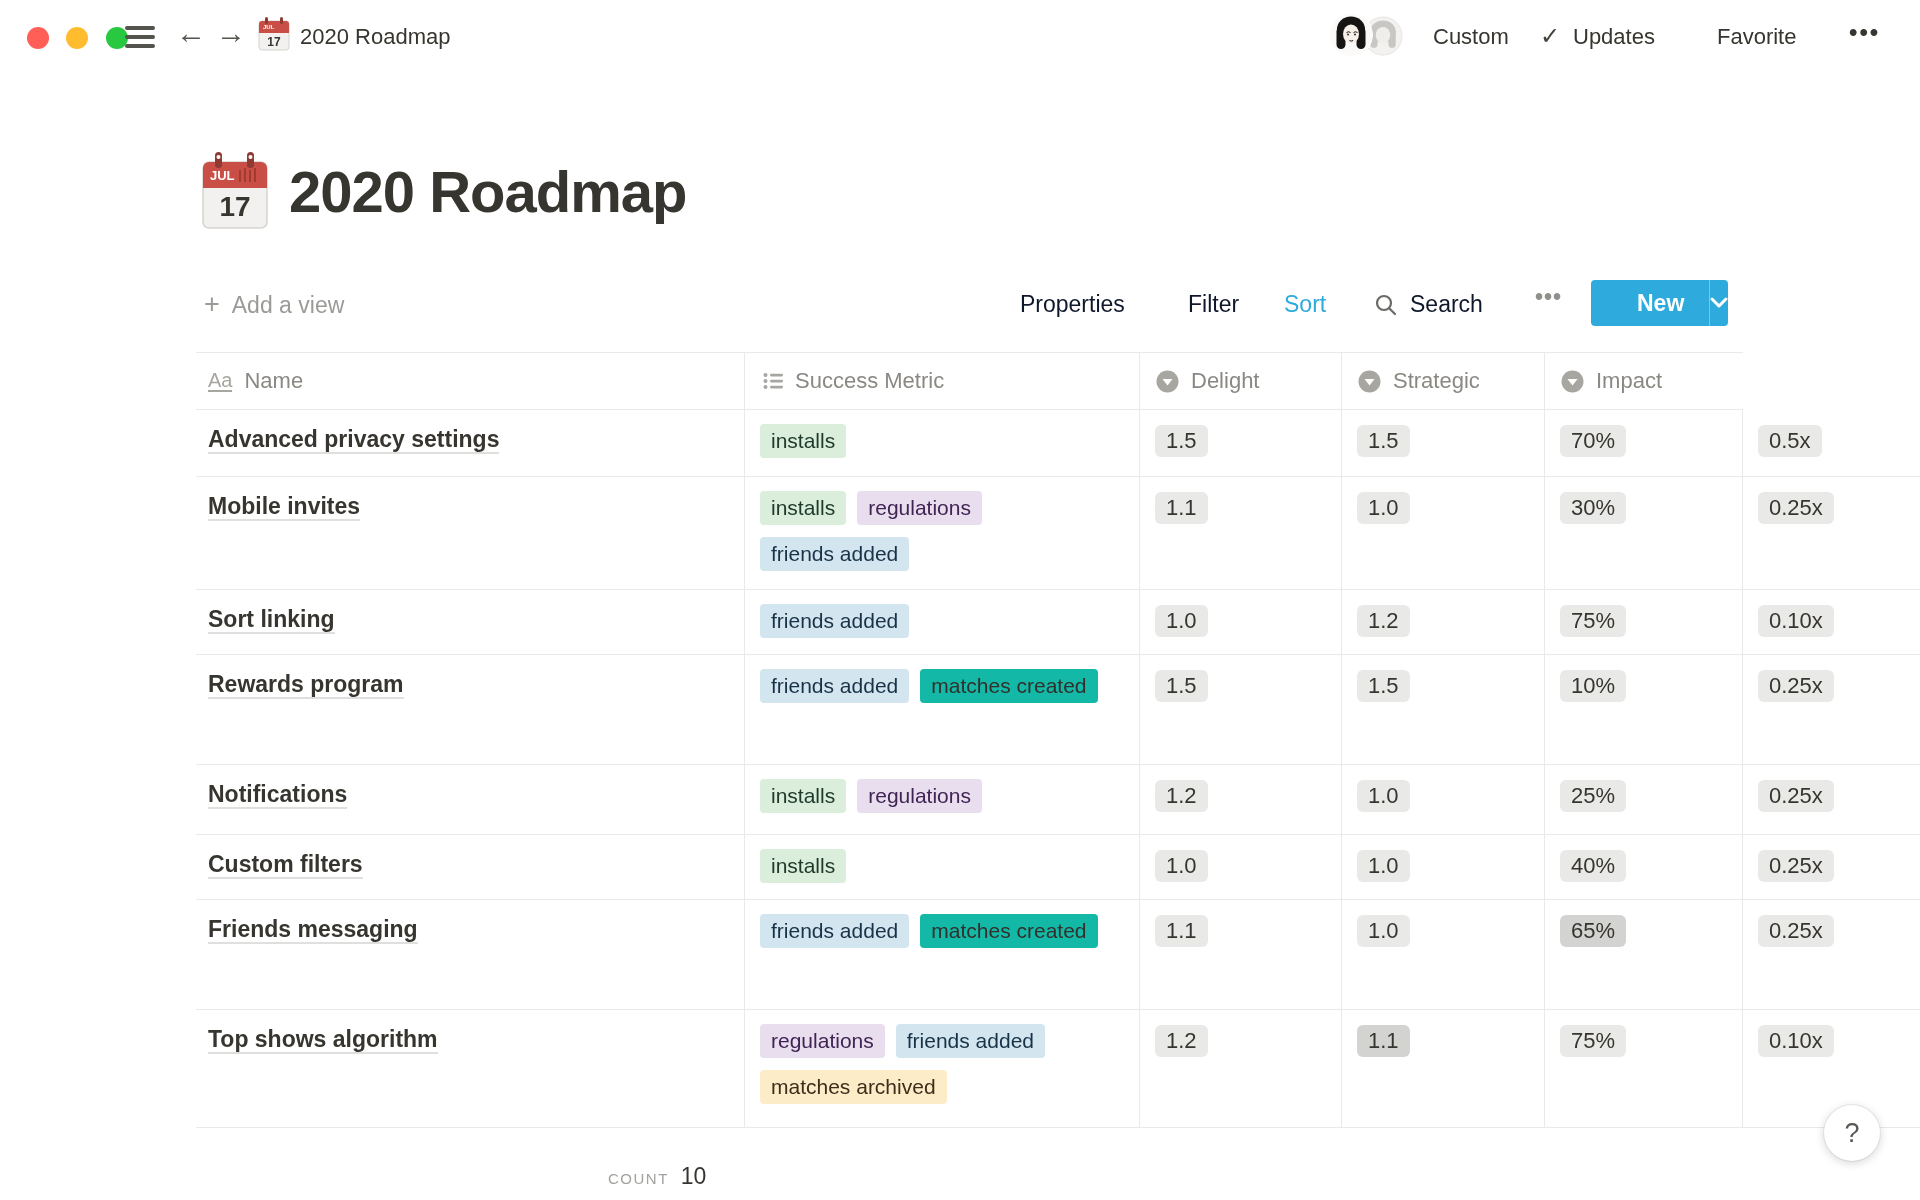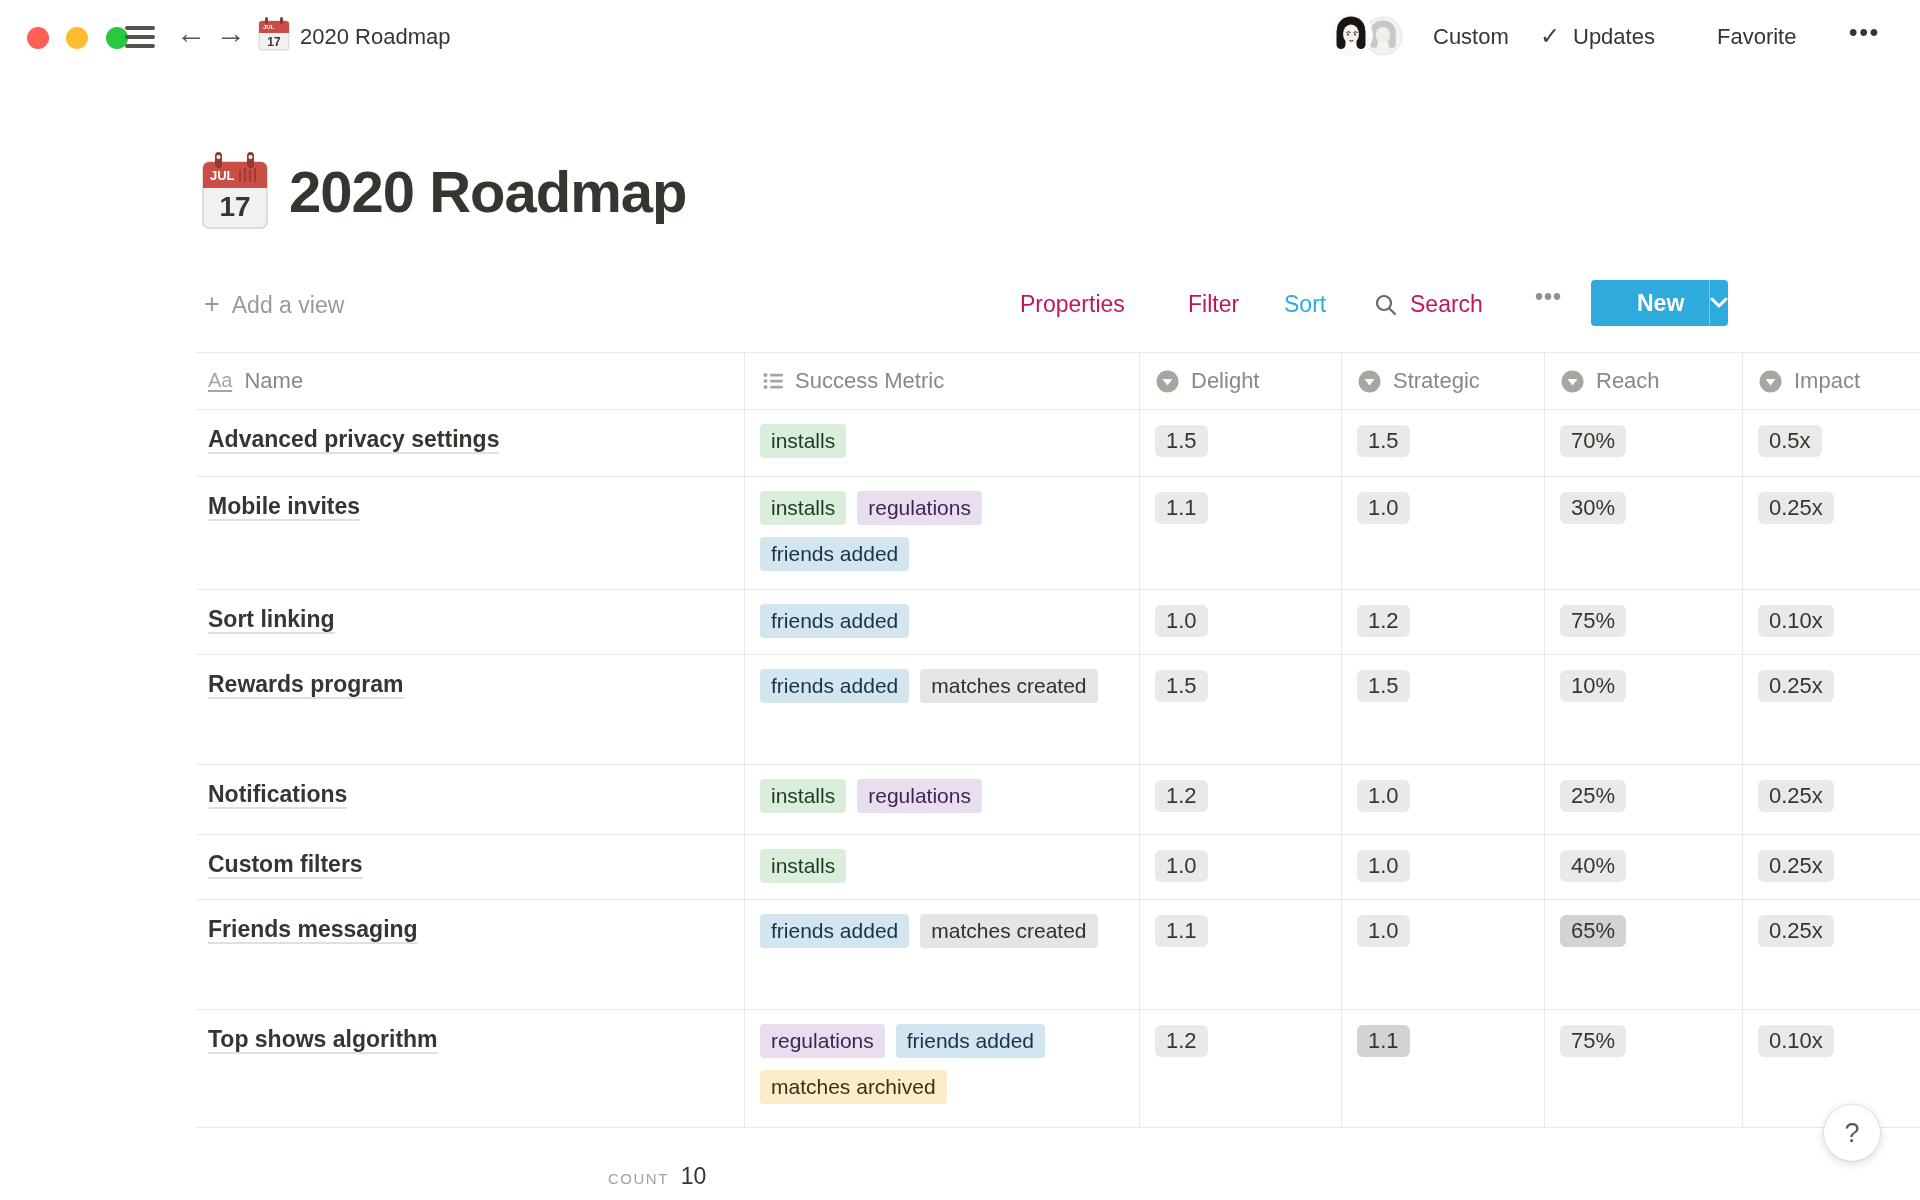--- a/index.html
+++ b/index.html
@@ -29,21 +29,21 @@
   .i-check{left:1540px;top:22px;color:#44423D;font-size:24px;}
   .i-updates{left:1573px;}
   .i-favorite{left:1717px;}
   .i-more{left:1849px;top:18px;letter-spacing:2px;font-size:24px;font-weight:bold;color:#37352F;}
   
   .page-icon{position:absolute;left:201px;top:152px;}
   .page-title{position:absolute;left:289px;top:158px;font-size:58px;font-weight:700;letter-spacing:-1px;color:#37352F;}
   
   .addview{position:absolute;left:204px;top:289px;font-size:23px;color:#9B9A97;cursor:pointer;}
   .addview .plus{font-size:27px;margin-right:12px;color:#9B9A97;}
-  .tb{position:absolute;top:291px;font-size:23px;color:#be185d;cursor:pointer;}
+  .tb{position:absolute;top:291px;font-size:23px;color:#0f172a;cursor:pointer;}
   .tb-properties{left:1020px;}
   .tb-filter{left:1188px;}
   .tb-sort{left:1284px;color:#2EAADC;}
   .tb-searchicon{left:1374px;top:293px;}
   .tb-search{left:1410px;}
   .tb-more{left:1535px;top:284px;letter-spacing:1px;color:#908F8B;font-weight:bold;}
   .new-btn{position:absolute;left:1591px;top:280px;width:137px;height:46px;background:#2EAADC;border-radius:4px;cursor:pointer;display:flex;align-items:center;}
   .new-btn .lbl{color:#fff;font-size:23px;font-weight:700;padding-left:22px;width:86px;margin-left:24px;}
   .new-btn .sep{width:1px;height:46px;background:rgba(255,255,255,0.35);}
   .new-btn .chev{flex:1;display:flex;align-items:center;justify-content:center;}
@@ -56,21 +56,21 @@
   .thead .hicon{margin-right:12px;display:flex;align-items:center;}
   .c-name{padding-left:12px;}
   .c-num{padding-left:16px;}
   .row-name{padding:16px 16px 0 12px;font-size:23px;font-weight:600;color:#37352F;}
   .row-name span{border-bottom:2px solid rgba(55,53,47,0.16);cursor:pointer;}
   .c-tags{padding:14px 18px 0 15px;display:flex;flex-wrap:wrap;gap:12px 11px;align-content:flex-start;}
   .tag{font-size:21px;line-height:28px;padding:3px 11px;border-radius:4px;white-space:nowrap;color:#32302C;background:#E3E2E0;}
   .tag[data-color="green"]{background:#DBEDDB;color:#1F3829;}
   .tag[data-color="purple"]{background:#E8DEEE;color:#412454;}
   .tag[data-color="blue"]{background:#D3E5EF;color:#183347;}
-  .tag[data-color="gray"]{background:#e5e5e5;color:#32302C;}
+  .tag[data-color="gray"]{background:#14b8a6;color:#32302C;}
   .tag[data-color="yellow"]{background:#FDECC8;color:#402C1B;}
   .c-val{padding:15px 8px 0 15px;text-decoration:underline;}
   .chip{display:inline-block;font-size:22px;line-height:28px;padding:2px 11px;border-radius:6px;background:#E9E9E7;color:#37352F;}
   .chip[data-variant="dark"]{background:#D3D3D1;}
   
   .h1{height:67px;} .h2{height:113px;} .h3{height:65px;} .h4{height:110px;}
   .h5{height:70px;} .h6{height:65px;} .h7{height:110px;} .h8{height:118px;}
   
   .count-row{position:absolute;left:608px;top:1163px;display:flex;align-items:baseline;}
   .count-label{font-size:15px;letter-spacing:1.5px;color:#A3A29E;margin-right:12px;}
@@ -212,29 +212,20 @@
     </div>
     <div class="vb c-num">
       <span class="hicon">
         <svg width="23" height="23" viewBox="0 0 23 23">
             <circle cx="11.5" cy="11.5" r="11" fill="#A8A6A1"></circle>
             <path d="M6.5 9 h10 l-5 6.5 z" fill="#fff"></path>
           </svg>
       </span>
       <span>Strategic</span>
     </div>
-    <div class="vb c-num">
-      <span class="hicon">
-        <svg width="23" height="23" viewBox="0 0 23 23">
-            <circle cx="11.5" cy="11.5" r="11" fill="#A8A6A1"></circle>
-            <path d="M6.5 9 h10 l-5 6.5 z" fill="#fff"></path>
-          </svg>
-      </span>
-      <span>Reach</span>
-    </div>
     <div class="c-num">
       <span class="hicon">
         <svg width="23" height="23" viewBox="0 0 23 23">
             <circle cx="11.5" cy="11.5" r="11" fill="#A8A6A1"></circle>
             <path d="M6.5 9 h10 l-5 6.5 z" fill="#fff"></path>
           </svg>
       </span>
       <span>Impact</span>
     </div>
   </div>

